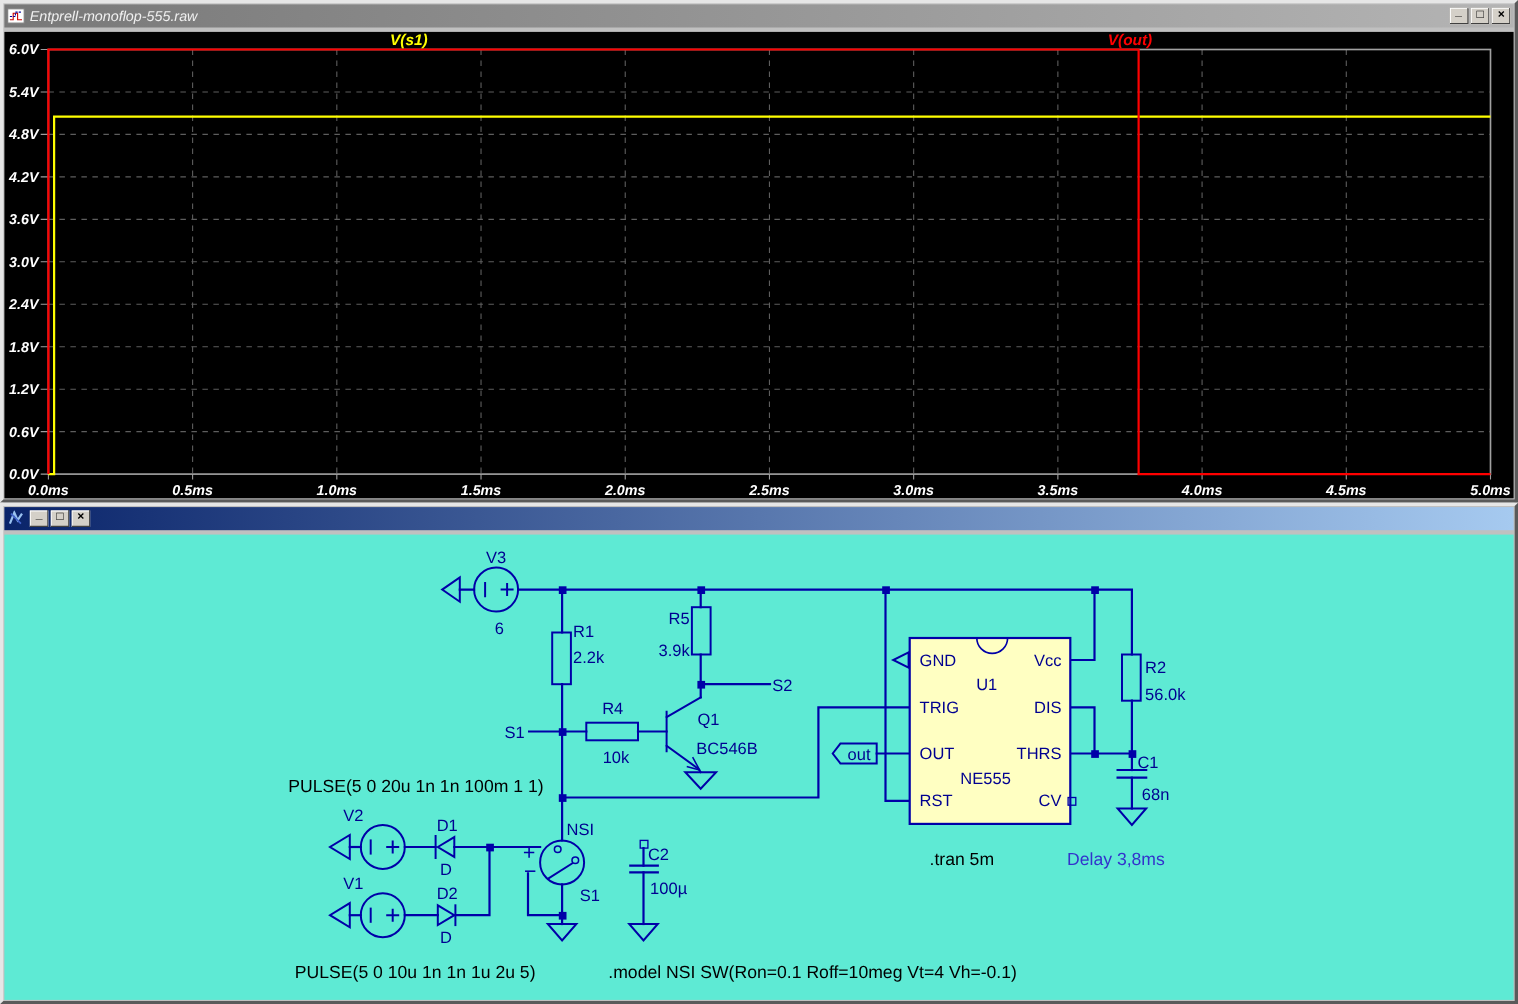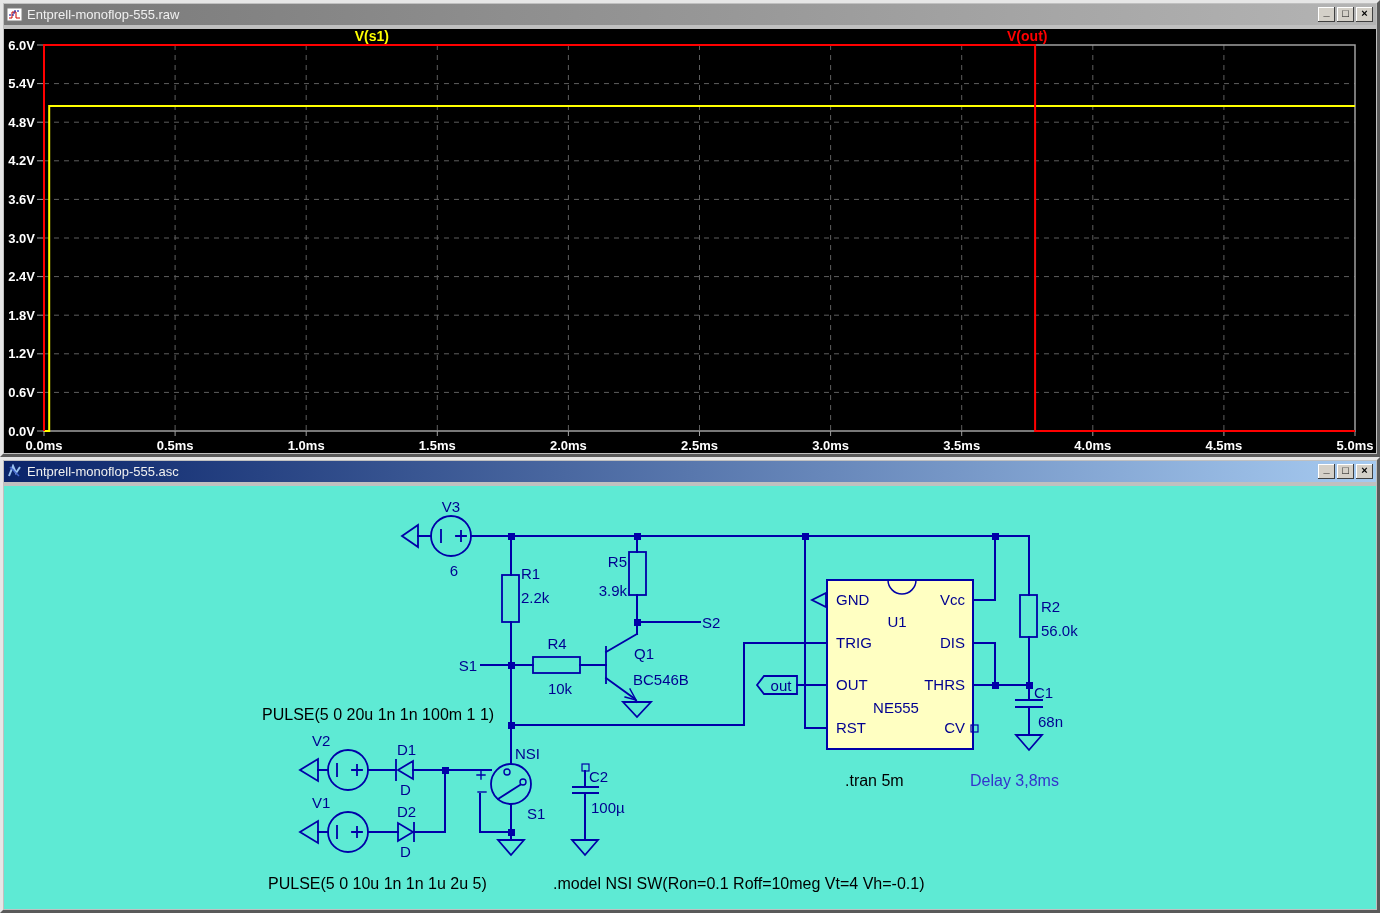--- a/index.html
+++ b/index.html
@@ -26,21 +26,21 @@
   .sch-label{font-size:15px;fill:#000090;}
   .sch-pin{font-size:15px;fill:#000090;}
   .sch-dir{font-size:16px;fill:#000000;}
   .sch-dir-blue{font-size:16px;fill:#3333cc;}
 </style>
 </head>
 <body>
 
 <div class="screen">
 
-  <div class="window" style="top:0;height:457px;">
+  <div class="window" style="top:0;height:457px;font-style:italic;">
     <div class="titlebar inactive">
       <svg class="title-icon" viewBox="0 0 16 15">
         <rect x="0" y="1" width="15" height="13" fill="#ffffff" stroke="#808080"></rect>
         <polyline points="2,11 5,11 5,5 9,5 9,11 13,11" fill="none" stroke="#cc0000" stroke-width="1"></polyline>
         <polyline points="2,8 7,8 7,4 13,4" fill="none" stroke="#000099" stroke-width="1" stroke-dasharray="2 1"></polyline>
       </svg>
       <span class="title-text">Entprell-monoflop-555.raw</span>
       <span class="win-buttons">
         <span class="win-btn minimize">_</span>
         <span class="win-btn">□</span>
@@ -119,21 +119,20 @@
         </svg>
     </div>
   </div>
 
   <div class="window" style="top:457px;height:456px;">
     <div class="titlebar active">
       <svg class="title-icon" viewBox="0 0 16 15">
         <path d="M2,12 L6,2 L9,9 L13,3" fill="none" stroke="#9ac2f0" stroke-width="2"></path>
         <path d="M3,3 L12,12" fill="none" stroke="#4466cc" stroke-width="1.5"></path>
       </svg>
-      <span class="title-text">Entprell-monoflop-555.asc</span>
       <span class="win-buttons">
         <span class="win-btn minimize">_</span>
         <span class="win-btn">□</span>
         <span class="win-btn">×</span>
       </span>
     </div>
     <div class="schem-client">
       <svg width="1372" height="425" stroke-linecap="square" fill="none">
 
         <g stroke="#0000a8" stroke-width="2">

